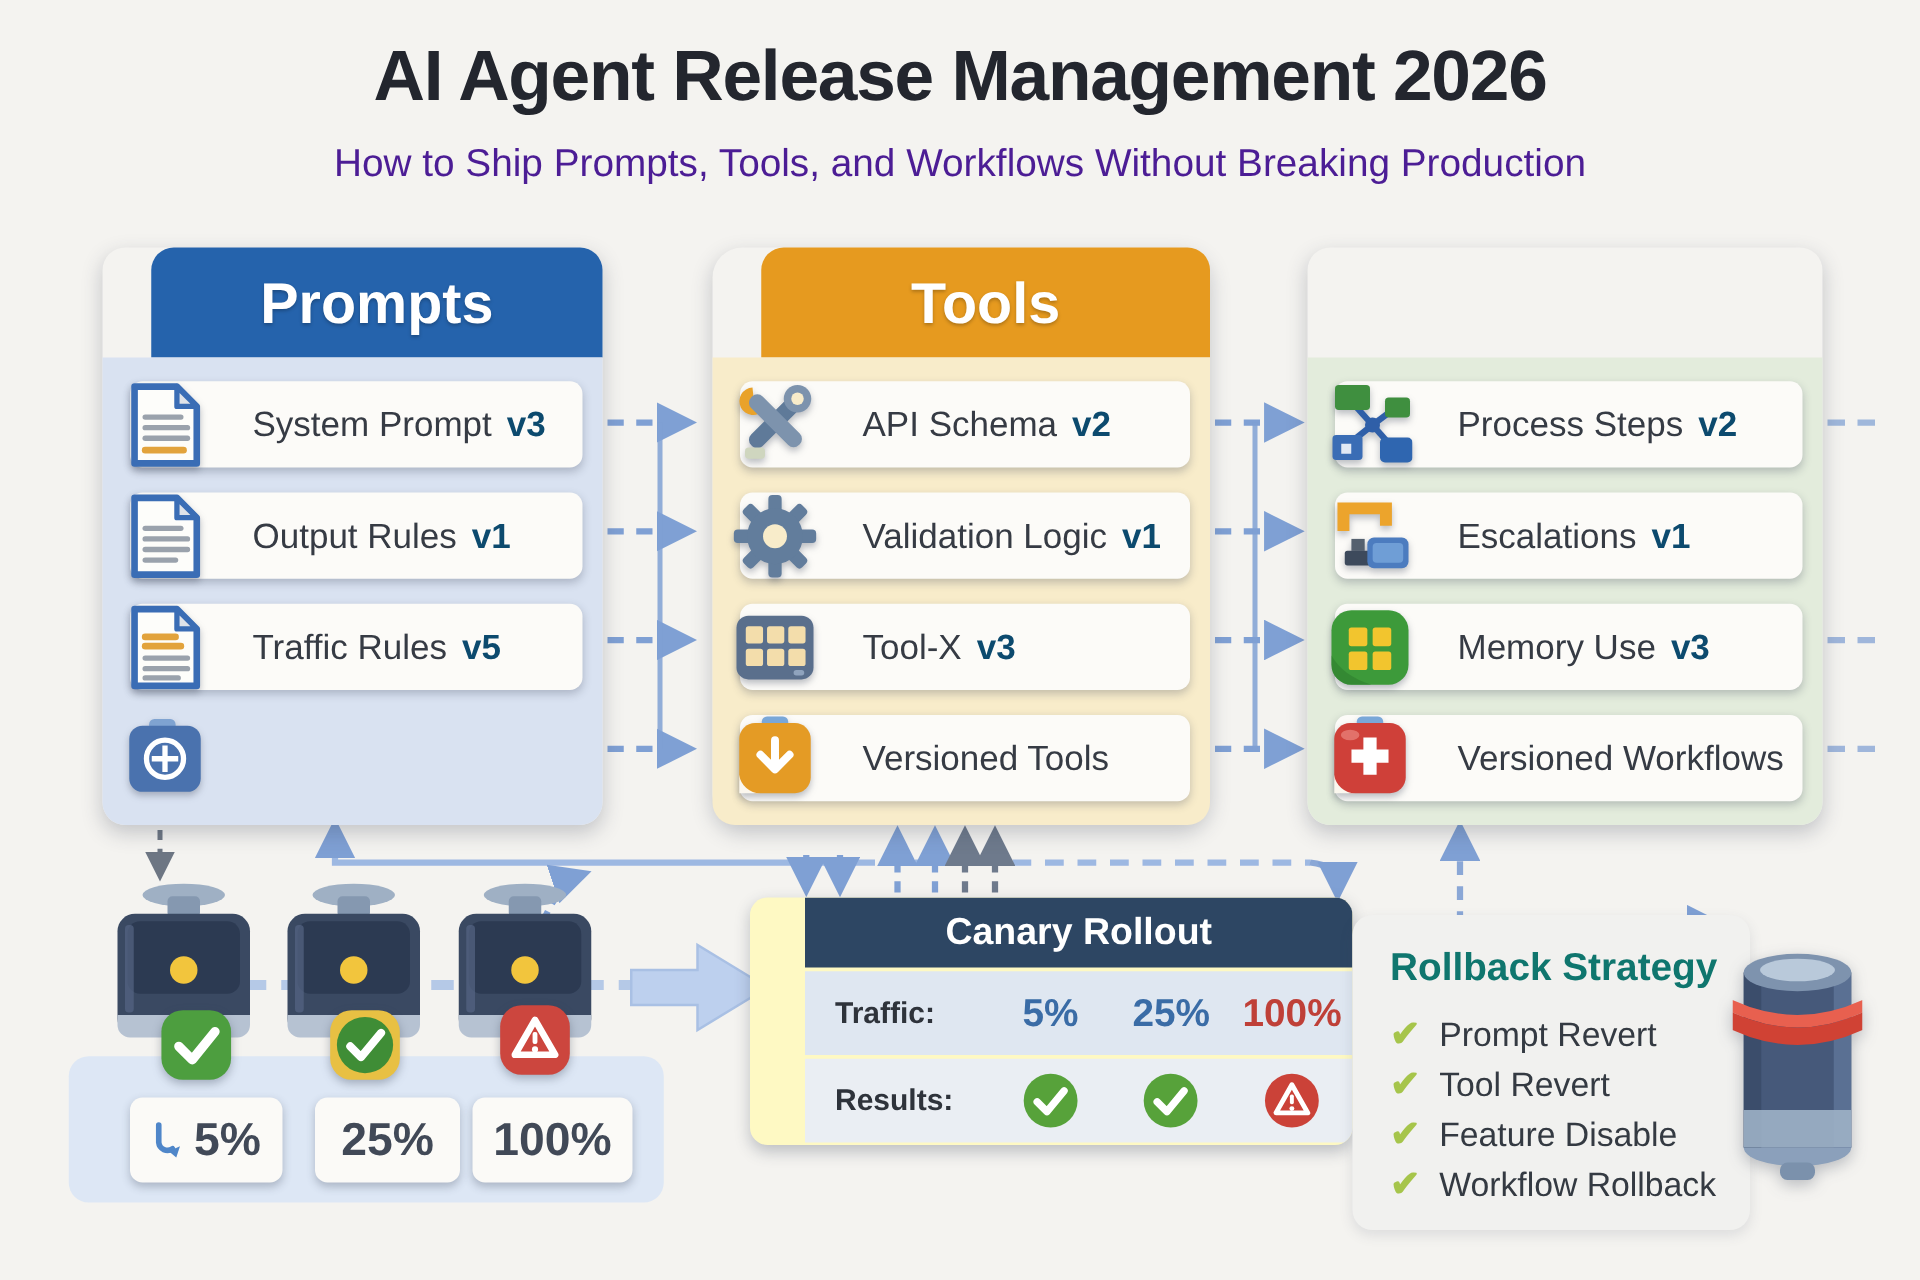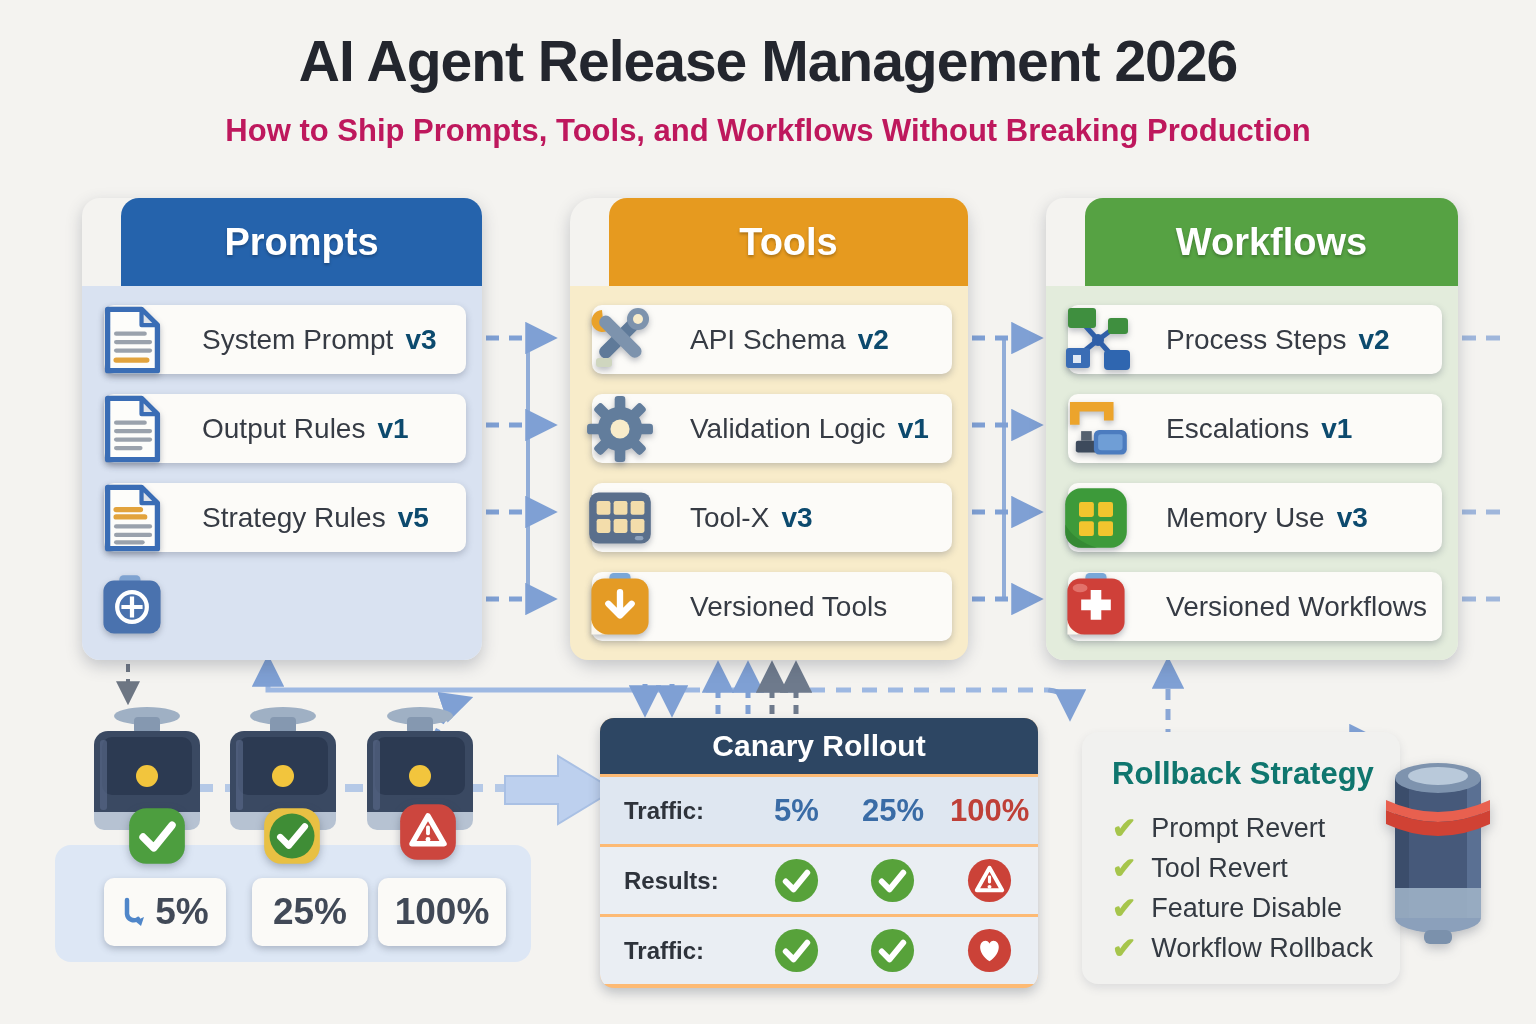--- a/index.html
+++ b/index.html
@@ -2,26 +2,26 @@
 <html><head>
 <meta charset="utf-8">
 <style>
   html,body{margin:0;padding:0;background:#e9e8e6;}
   .canvas{position:relative;width:1536px;height:1024px;background:#f4f3f0;overflow:hidden;
           font-family:"Liberation Sans", sans-serif;}
   
   .title{position:absolute;top:28px;left:0;right:0;text-align:center;font-size:57px;
          font-weight:bold;color:#23262e;letter-spacing:-1px;}
   .subtitle{position:absolute;top:113px;left:0;right:0;text-align:center;font-size:31px;
-            font-weight:bold;color:#be185d;}
+            font-weight:normal;color:#4c1d95;}
   
   .panel{position:absolute;top:198px;height:462px;border-radius:18px;
          box-shadow:0 6px 16px rgba(50,60,80,.25);}
   .panel-header{height:88px;border-radius:18px 18px 0 0;display:flex;align-items:center;
-                justify-content:center;color:#fff;font-size:38px;font-weight:bold;
+                justify-content:center;color:#fff;font-size:46px;font-weight:bold;
                 text-shadow:0 2px 3px rgba(0,0,0,.25);margin-left:39px;}
   .panel-body{position:absolute;top:88px;left:0;right:0;bottom:0;border-radius:0 0 18px 18px;
               padding:16px 12px;display:flex;flex-direction:column;gap:14px;box-sizing:border-box;}
   .panel.prompts{left:82px;width:400px;}
   .panel.prompts .panel-header{background:#2563ac;}
   .panel.prompts .panel-body{background:#d9e2f1;}
   .panel.tools{left:570px;width:398px;border-radius:24px;}
   .panel.tools .panel-header{background:#e69a1f;}
   .panel.tools .panel-body{background:#f8ecca;text-decoration:underline;}
   .panel.workflows{left:1046px;width:412px;}
@@ -33,22 +33,22 @@
              align-items:center;padding-left:98px;font-size:28px;color:#363b44;}
   .item-icon{position:absolute;left:4px;top:50%;transform:translateY(-50%);width:68px;height:72px;
              filter:drop-shadow(0 3px 3px rgba(60,70,90,.35));z-index:2;}
   .ver{color:#0c4a6e;font-weight:bold;margin-left:12px;}
   .isvg{width:100%;height:100%;display:block;}
   
   .connectors{position:absolute;left:0;top:0;width:1536px;height:1024px;pointer-events:none;z-index:1;}
   .panel,.canary,.rollback,.stage-card,.platform,.canister,.badge,.cylinder{z-index:2;}
   .canister,.badge{z-index:3;}
   
-  .canary{position:absolute;left:600px;top:718px;width:438px;height:270px;border-radius:14px;
-          background:#fdba74;box-shadow:0 5px 12px rgba(50,60,80,.28);overflow:hidden;}
+  .canary{position:absolute;left:600px;top:718px;width:438px;height:198px;border-radius:14px;
+          background:#fef9c3;box-shadow:0 5px 12px rgba(50,60,80,.28);overflow:hidden;padding-left:44px;}
   .canary-header{height:56px;background:#2d4663;color:#fff;font-size:30px;font-weight:bold;
                  display:flex;align-items:center;justify-content:center;}
   .canary-row{display:grid;grid-template-columns:148px 1fr 1fr 1fr;align-items:center;
               height:67px;margin-top:3px;}
   .canary-row.r0{background:#dfe7f1;}
   .canary-row.r1,.canary-row.r2{background:#eaeef3;}
   .canary-label{padding-left:24px;font-size:24px;color:#2e333b;font-weight:bold;}
   .pct{font-size:31px;font-weight:bold;text-align:center;}
   .pct.blue{color:#3a6ca6;} .pct.red{color:#bf4038;}
   .cicon{width:47px;height:47px;margin:0 auto;display:block;}
@@ -194,21 +194,21 @@
                 <line x1="17" y1="33" x2="44" y2="33"></line>
               </g>
               <g stroke="#9aa2ac" stroke-width="4" stroke-linecap="round">
                 <line x1="17" y1="42" x2="49" y2="42"></line>
                 <line x1="17" y1="50" x2="49" y2="50"></line>
                 <line x1="17" y1="57" x2="42" y2="57"></line>
               </g>
             </svg>
         </span>
         <div class="item-card">
-          <span>Strategy Rules</span>
+          <span>Traffic Rules</span>
           <span class="ver">v5</span>
         </div>
       </div>
       <div class="item-row">
         <span class="item-icon">
           <svg class="isvg" viewBox="0 0 64 68">
               <rect x="20" y="4" width="20" height="9" rx="4" fill="#7fa3d1"></rect>
               <rect x="5" y="9" width="54" height="50" rx="10" fill="#4a72ae"></rect>
               <circle cx="32" cy="34" r="14" stroke="#fff" stroke-width="4" fill="none"></circle>
               <path d="M32,24 V44 M22,34 H42" stroke="#fff" stroke-width="4"></path>
@@ -291,21 +291,20 @@
             </svg>
         </span>
         <div class="item-card">
           <span>Versioned Tools</span>
         </div>
       </div>
     </div>
   </div>
 
   <div class="panel workflows">
-    <div class="panel-header">Workflows</div>
     <div class="panel-body">
       <div class="item-row">
         <span class="item-icon">
           <svg class="isvg" viewBox="0 0 68 68">
               <g stroke="#2f5fa8" stroke-width="5">
                 <line x1="36" y1="34" x2="18" y2="14"></line>
                 <line x1="36" y1="34" x2="52" y2="22"></line>
                 <line x1="36" y1="34" x2="16" y2="50"></line>
                 <line x1="36" y1="34" x2="52" y2="52"></line>
               </g>

